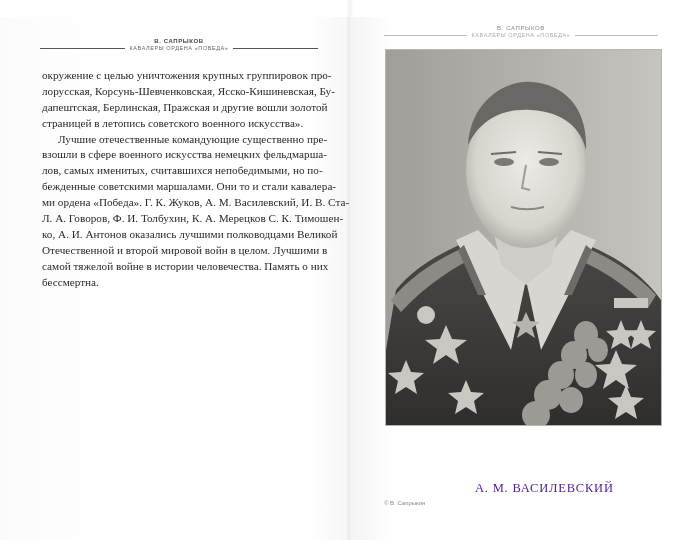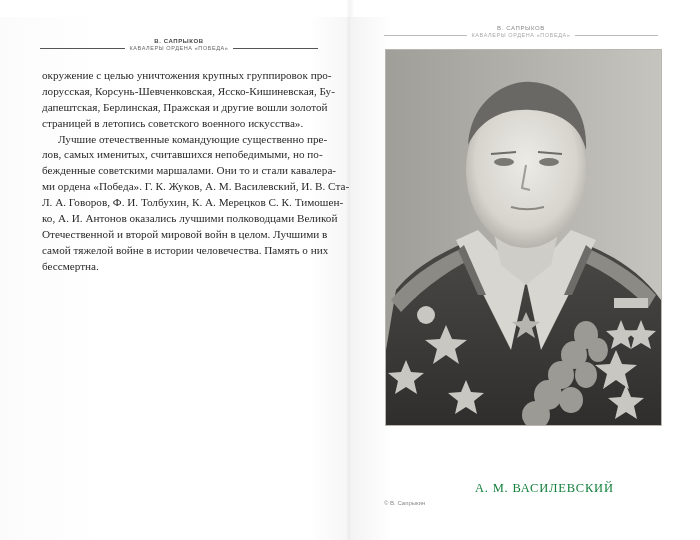--- a/index.html
+++ b/index.html
@@ -28,21 +28,21 @@
     .rh-right .rule { background: #bbb; }
 
     .body-text { position: absolute; left: 42px; top: 51px; width: 274px;
       font-size: 11.2px; line-height: 15.9px; color: #2a2a2a; text-align: justify; }
     .body-text p { margin: 0; text-indent: 0; }
     .body-text .line { display: block; text-align: justify; text-align-last: justify; white-space: nowrap; height: 15.9px; }
     .body-text .line.last { text-align-last: left; }
 
     .portrait { position: absolute; left: 386px; top: 50px; width: 275px; height: 375px;
       background: #9c9a94; overflow: hidden; box-shadow: 0 0 0 1px #b9b6b0; }
-    .caption { position: absolute; left: 475px; top: 481px; font-size: 12.5px; letter-spacing: 0.8px; color: #15803d; white-space: nowrap; }
+    .caption { position: absolute; left: 475px; top: 481px; font-size: 12.5px; letter-spacing: 0.8px; color: #4c1d95; white-space: nowrap; }
     .folio { position: absolute; left: 384px; top: 500px; font-family: "Liberation Sans", "DejaVu Sans", sans-serif;
       font-size: 6px; color: #8a8a8a; white-space: nowrap; }
   </style>
 </head>
 <body>
 
 <div class="spread">
 
   <div class="page page-left">
     <div class="running-head rh-left">
@@ -56,20 +56,21 @@
 
     <div class="body-text">
       <p>
         <span class="line">окружение с целью уничтожения крупных группировок про-</span>
         <span class="line">лорусская, Корсунь-Шевченковская, Ясско-Кишиневская, Бу-</span>
         <span class="line">дапештская, Берлинская, Пражская и другие вошли золотой</span>
         <span class="line last">страницей в летопись советского военного искусства».</span>
       </p>
       <p>
         <span class="line" style="padding-left:16px;">Лучшие отечественные командующие существенно пре-</span>
+        <span class="line">взошли в сфере военного искусства немецких фельдмарша-</span>
         <span class="line">лов, самых именитых, считавшихся непобедимыми, но по-</span>
         <span class="line">бежденные советскими маршалами. Они то и стали кавалера-</span>
         <span class="line">ми ордена «Победа». Г. К. Жуков, А. М. Василевский, И. В. Ста-</span>
         <span class="line">Л. А. Говоров, Ф. И. Толбухин, К. А. Мерецков С. К. Тимошен-</span>
         <span class="line">ко, А. И. Антонов оказались лучшими полководцами Великой</span>
         <span class="line">Отечественной и второй мировой войн в целом. Лучшими в</span>
         <span class="line">самой тяжелой войне в истории человечества. Память о них</span>
         <span class="line last">бессмертна.</span>
       </p>
     </div>

